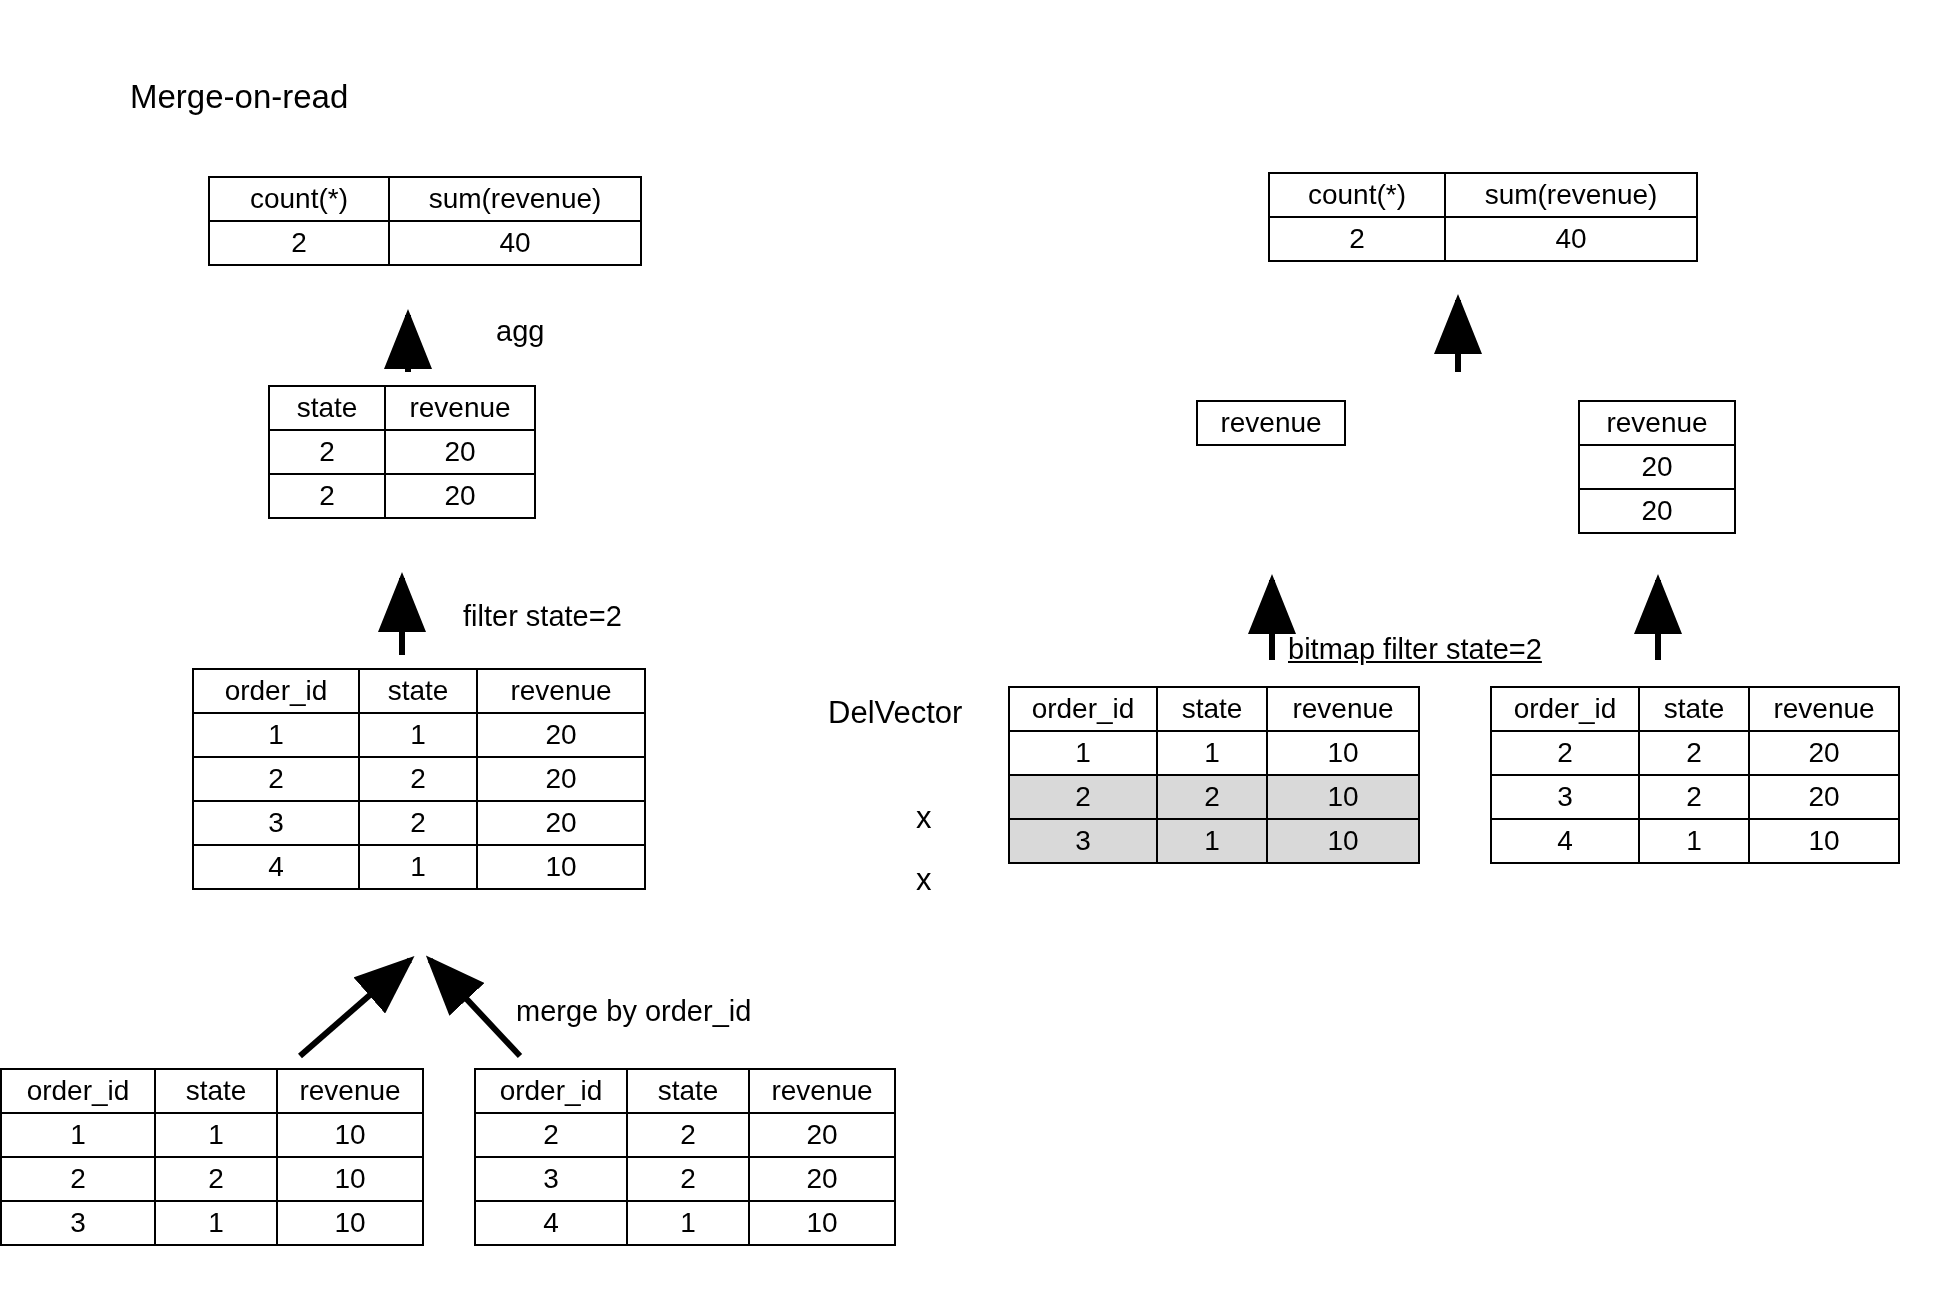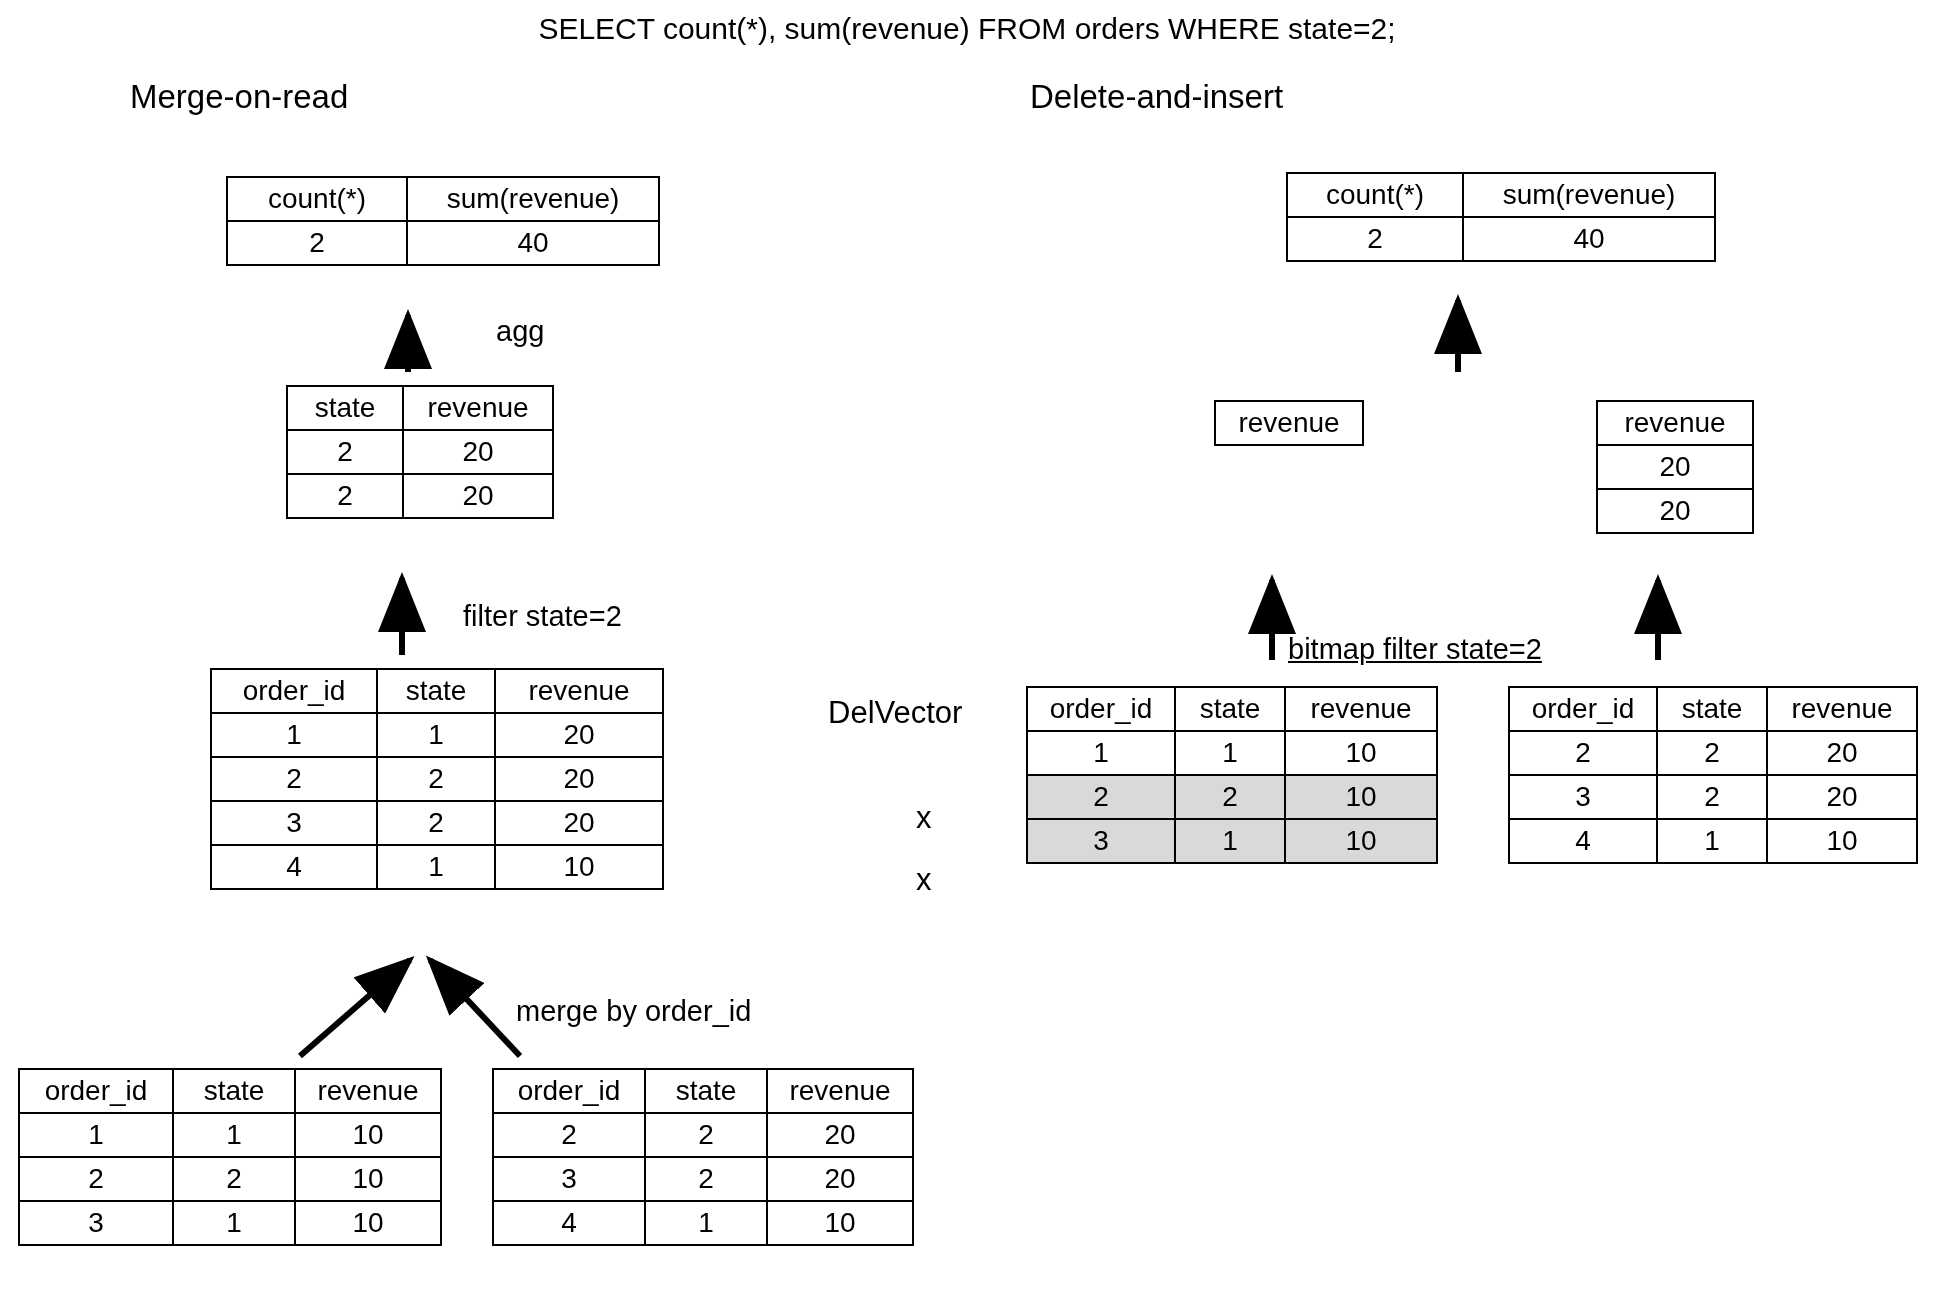--- a/index.html
+++ b/index.html
@@ -33,21 +33,20 @@
     font-size: 29px;
     white-space: nowrap;
   }
   .plain-label {
     font-size: 31px;
     white-space: nowrap;
   }
   table.grid {
     border-collapse: collapse;
     background: #7f1d1d;
-    margin-left: 18px;
   }
   table.grid td, table.grid th {
     border: 2px solid #000000;
     font-weight: normal;
     font-size: 28px;
     text-align: center;
     padding: 4px 10px;
     height: 44px;
     box-sizing: border-box;
     background: #ffffff;
@@ -63,21 +62,20 @@
     width: 1934px;
     height: 1304px;
     pointer-events: none;
   }
 </style>
 </head>
 <body>
 
 <div id="canvas">
 
-  <div class="abs query-title" style="left:0; top:12px; width:1934px;">SELECT count(*), sum(revenue) FROM orders WHERE state=2;</div>
 
   <div class="abs section-title" style="left:130px; top:78px; width:520px;">Merge-on-read</div>
 
   <div class="abs" style="left:208px; top:176px;">
     <table class="grid">
       <tbody>
           <tr>
         <th style="width:180px;">count(*)</th>
         <th style="width:252px;">sum(revenue)</th>
       </tr>
@@ -193,21 +191,20 @@
       </tr>
       <tr>
         <td>4</td>
         <td>1</td>
         <td>10</td>
       </tr>
     </tbody>
       </table>
   </div>
 
-  <div class="abs section-title" style="left:1030px; top:78px; width:660px;">Delete-and-insert</div>
 
   <div class="abs" style="left:1268px; top:172px;">
     <table class="grid">
       <tbody>
           <tr>
         <th style="width:176px;">count(*)</th>
         <th style="width:252px;">sum(revenue)</th>
       </tr>
       <tr>
         <td>2</td>

